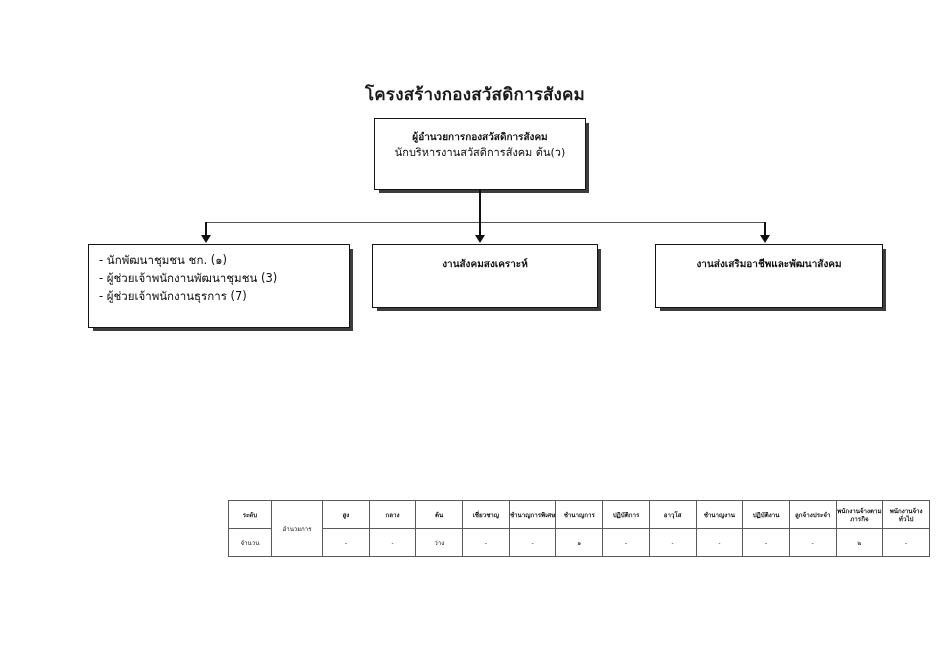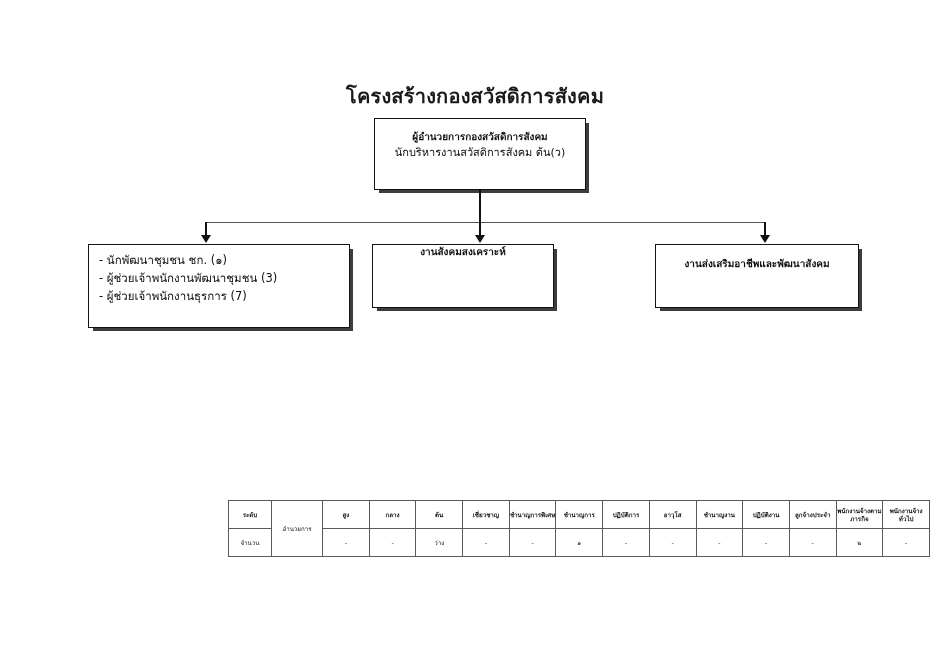--- a/index.html
+++ b/index.html
@@ -21,21 +21,21 @@
     height: 668px;
   }
 
   
   .chart-title {
     position: absolute;
     left: 0;
     top: 80px;
     width: 950px;
     text-align: center;
-    font-size: 20px;
+    font-size: 17px;
     font-weight: bold;
     color: #1a1a1a;
     letter-spacing: 0.2px;
   }
 
   
   .node {
     position: absolute;
     background: #ffffff;
     border: 1.6px solid #141414;
@@ -71,28 +71,28 @@
   #div-box-1 {
     left: 88px;
     top: 244px;
     width: 262px;
     height: 84px;
     padding: 7px 10px 0 10px;
   }
   #div-box-2 {
     left: 372px;
     top: 244px;
-    width: 182px;
+    width: 226px;
     height: 64px;
-    padding-top: 0;
+    padding-top: 12px;
   }
   #div-box-3 {
     left: 655px;
     top: 244px;
-    width: 204px;
+    width: 228px;
     height: 64px;
     padding-top: 12px;
   }
 
   .node-items {
     font-size: 11.5px;
     color: #101010;
     line-height: 1.55;
     text-align: left;
   }

